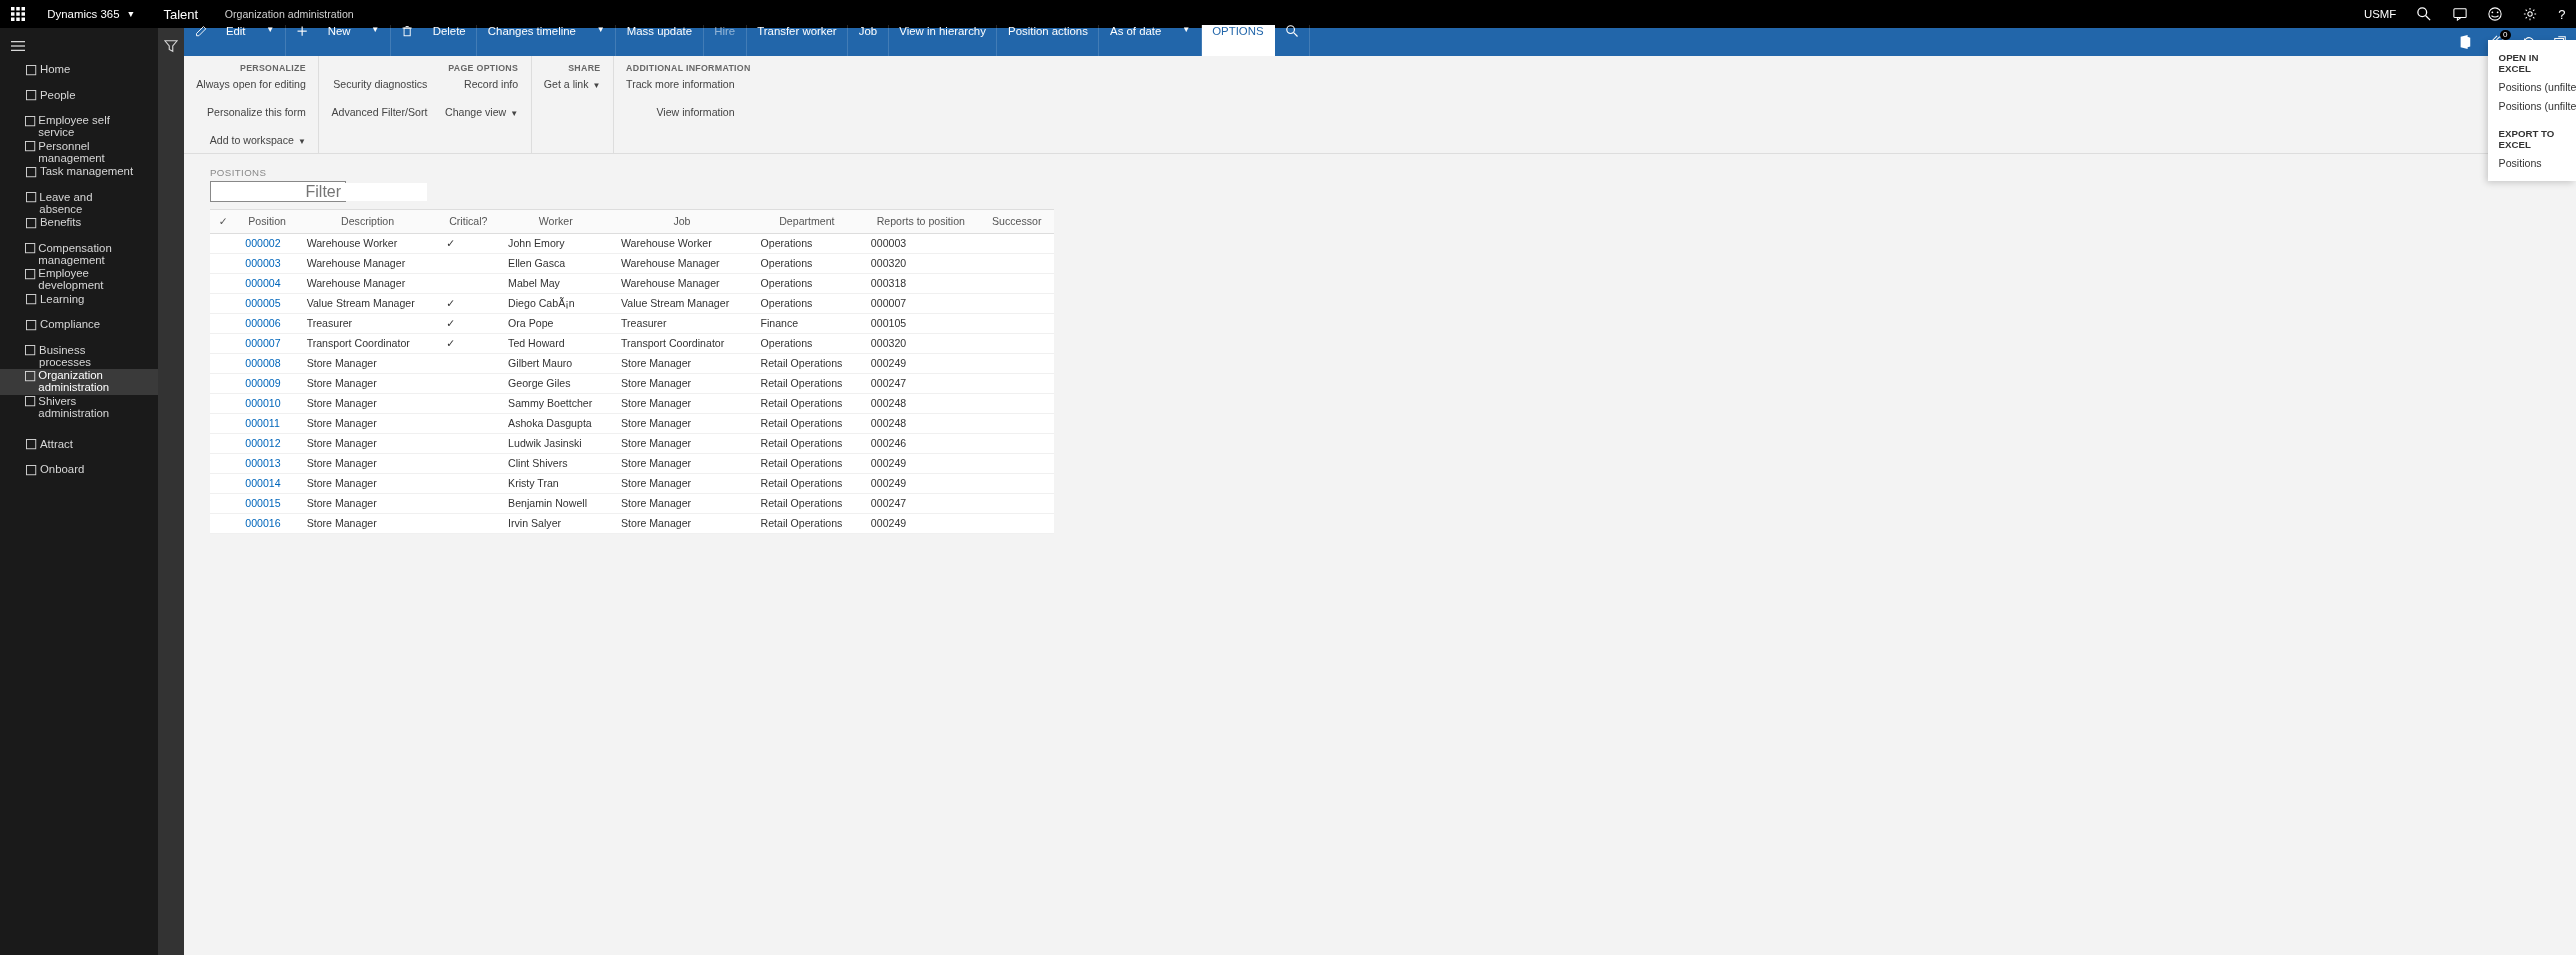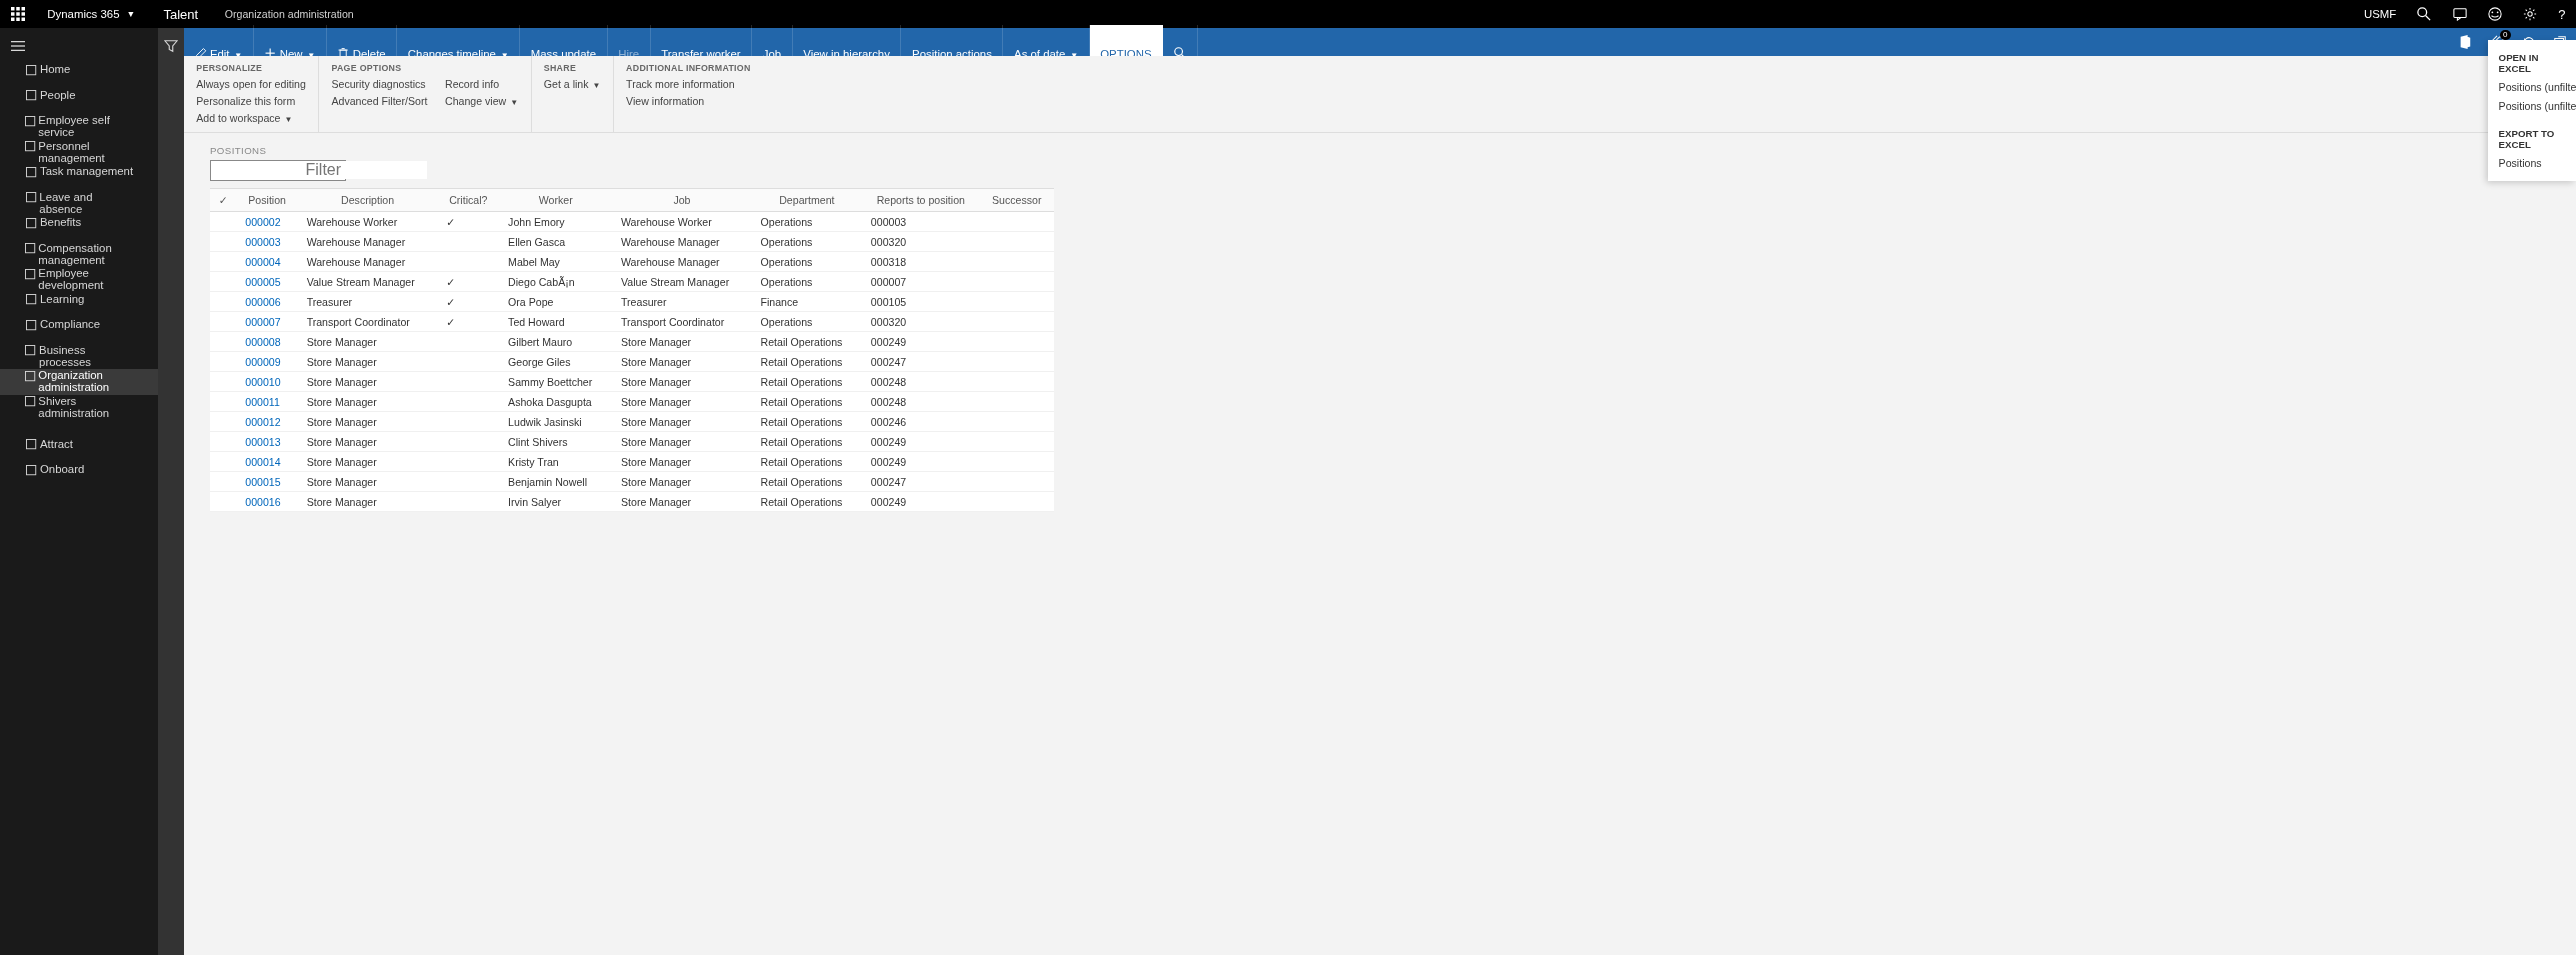--- a/index.html
+++ b/index.html
@@ -29,36 +29,36 @@
 
 
 .filter-rail { width: 26px; background: #333333; display: flex; justify-content: center; padding-top: 10.6px; }
 .filter-rail svg { width: 14px; height: 14px; fill: #d7d7d7; cursor: pointer; }
 
 
 .main { flex: 1; display: flex; flex-direction: column; background: #f3f3f3; position: relative; }
 
 
 .actionbar { height: 28px; background: #2266aa; color: #fff; display: flex; align-items: center; font-size: 11.4px; }
-.actionbar .action { padding: 0 10.6px; height: 35px; display: flex; align-items: flex-end; gap: 3px; cursor: pointer; border-right: 0.9px solid rgba(255,255,255,0.15); }
+.actionbar .action { padding: 0 10.6px; height: 35px; display: flex; align-items: flex-start; gap: 19px; cursor: pointer; border-right: 0.9px solid rgba(255,255,255,0.15); }
 .actionbar .action.disabled { color: rgba(255,255,255,0.5); }
 .actionbar .action.tab-active { background: #fff; color: #2266aa; }
 .actionbar .action svg { width: 12.3px; height: 12.3px; fill: #fff; }
 .actionbar .chev { font-size: 8px; margin-left: 1.8px; }
 .actionbar .spacer { flex: 1; }
 .actionbar .right-action { padding: 0 8.8px; height: 28px; display: flex; align-items: center; cursor: pointer; position: relative; }
 .actionbar .right-action svg { width: 14px; height: 14px; fill: #fff; }
 .actionbar .badge { position: absolute; top: 1.8px; right: 1.8px; background: #000; color: #fff; border-radius: 7px; font-size: 8px; padding: 0 3.5px; line-height: 10.6px; }
 
 
 .ribbon { background: #f3f3f3; display: flex; padding: 0; border-bottom: 0.9px solid #ddd; min-height: 77px; }
-.ribbon-group { padding: 7px 12.3px; border-right: 0.9px solid #ddd; }
+.ribbon-group { padding: 7px 12.3px; border-right: 0.9px solid #ddd; text-align: right; }
 .ribbon-group .title { font-size: 8.8px; color: #666; font-weight: 600; margin-bottom: 5.3px; letter-spacing: 0.3px; }
 .ribbon-group .cols { display: flex; gap: 17.6px; }
-.ribbon-group .col { display: flex; flex-direction: column; gap: 5px; }
+.ribbon-group .col { display: flex; flex-direction: column; gap: 16px; }
 .ribbon-group .link { font-size: 10.6px; color: #444; cursor: pointer; white-space: nowrap; }
 .ribbon-group .link .chev { font-size: 8px; margin-left: 1.8px; }
 
 
 .grid-area { flex: 1; padding: 12.3px 26px 0 26px; overflow: auto; }
 .grid-title { font-size: 9.7px; color: #888; letter-spacing: 0.4px; margin-bottom: 3.5px; }
 .filter-box { width: 136px; height: 21px; border: 0.9px solid #888; display: flex; align-items: center; padding: 0 5.3px; background: #fff; margin-bottom: 7px; }
 .filter-box svg { width: 10.6px; height: 10.6px; fill: #666; margin-right: 3.5px; }
 .filter-box input { border: none; outline: none; flex: 1; font-size: 16px; text-align: center; }
 

